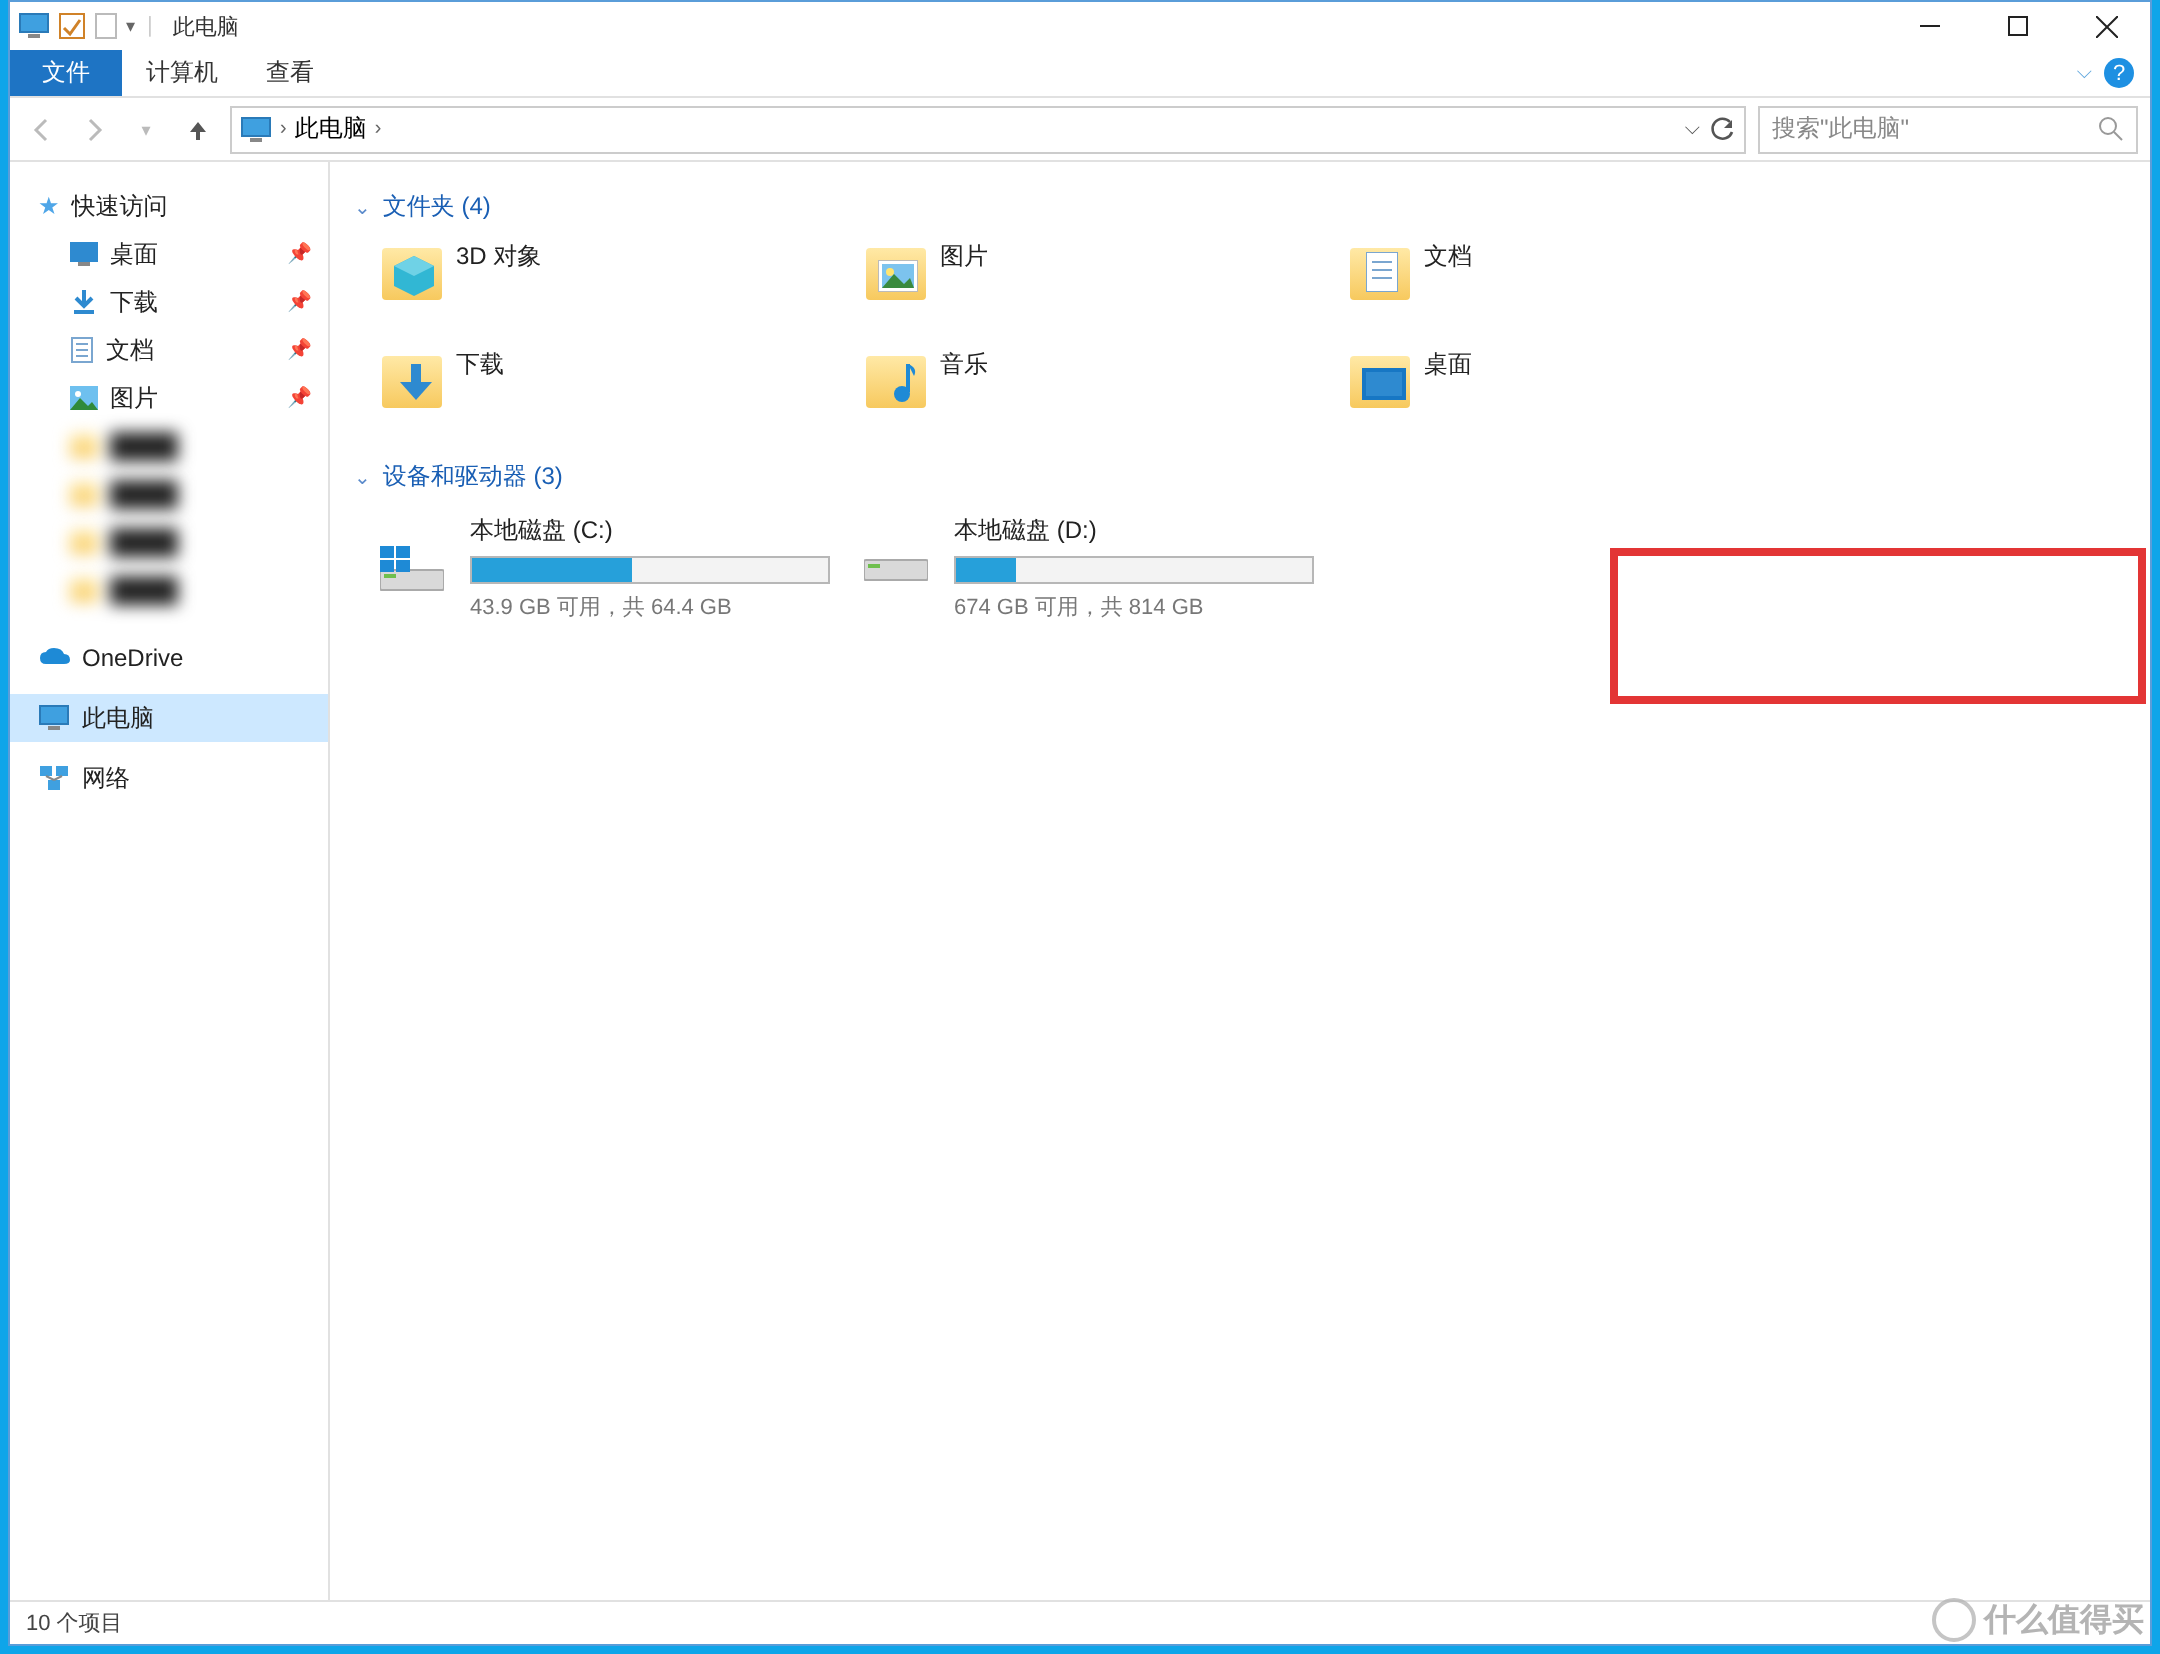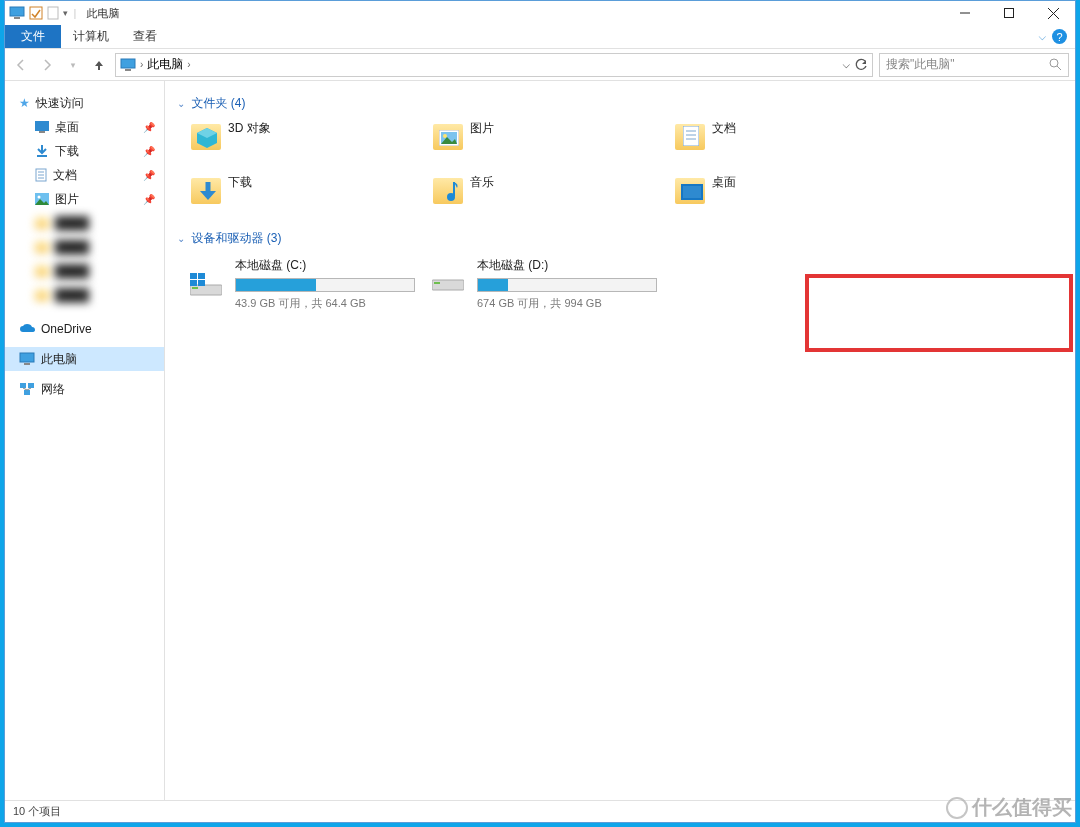--- a/index.html
+++ b/index.html
@@ -61,21 +61,21 @@
   .dbar .fill { position: absolute; left: 0; top: 0; bottom: 0; background: #26a0da; }
   .dstat { color: #777; font-size: 11px; }
   .highlight { position: absolute; border: 4px solid #e33535; pointer-events: none; }
 
   
   .status { height: 22px; border-top: 1px solid #e1e1e1; display: flex; align-items: center; padding: 0 8px; font-size: 11px; color: #444; }
 
   
   svg { display: block; }
 
-  .watermark { position: absolute; right: 8px; bottom: 6px; color: #9c9c9c; font-size: 20px; font-weight: 600; display:flex; align-items:center; gap:4px; opacity:0.75; }
+  .watermark { position: absolute; right: 8px; bottom: 6px; color: #9c9c9c; font-size: 16px; font-weight: 600; display:flex; align-items:center; gap:4px; opacity:0.75; }
   .smiley { width: 22px; height: 22px; border: 2px solid #b2b2b2; border-radius: 50%; position:relative; }
 </style>
 </head>
 <body>
 
 <div class="window">
 
   <div class="titlebar">
     <div class="titlebar-icons">
       <span>
@@ -385,21 +385,21 @@
               <svg width="32" height="14">
                 <rect x="0" y="2" width="32" height="10" rx="1" fill="#d9d9d9" stroke="#aaa"></rect>
                 <rect x="2" y="4" width="6" height="2" fill="#6fbf4e"></rect>
               </svg>
             </div>
             <div class="dmeta">
               <div class="dname">本地磁盘 (D:)</div>
               <div class="dbar">
                 <div class="fill" style="width: 17%;"></div>
               </div>
-              <div class="dstat">674 GB 可用，共 994 GB</div>
+              <div class="dstat">674 GB 可用，共 814 GB</div>
             </div>
           </div>
         </div>
 
       <div class="highlight" style="left:640px; top:193px; width:268px; height:78px;"></div>
     </div>
   </div>
 
   <div class="status">
     <span>10 个项目</span>

